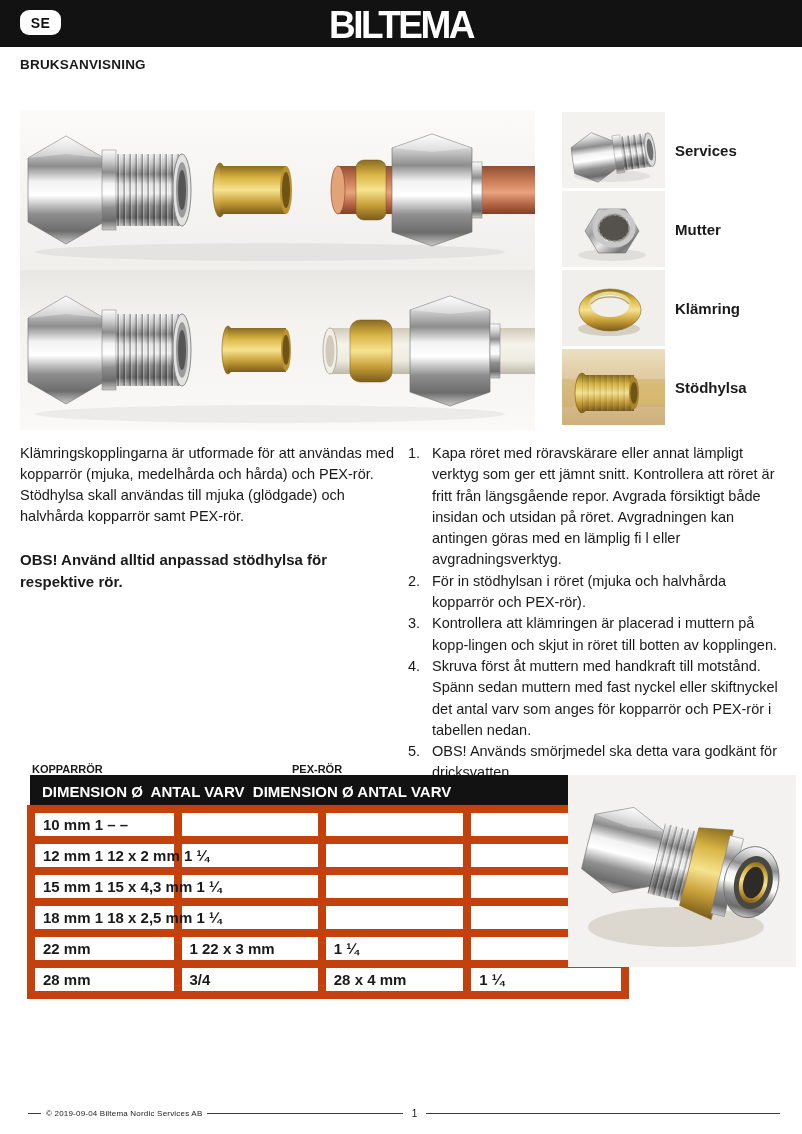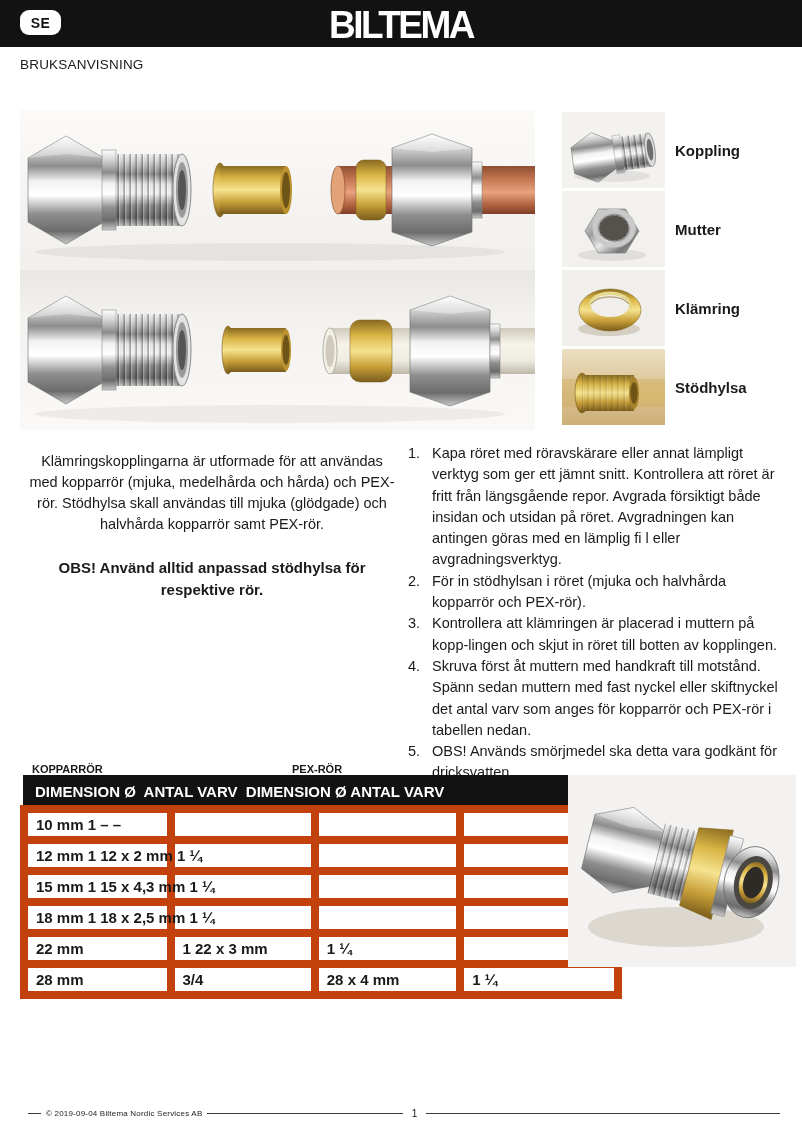--- a/index.html
+++ b/index.html
@@ -13,48 +13,48 @@
     position:absolute;left:20px;top:10px;width:41px;height:25px;background:#ffffff;
     border-radius:9px;display:flex;align-items:center;justify-content:center;
     font-weight:bold;font-size:14px;color:#121212;letter-spacing:.5px;
   }
   .logo{
     position:absolute;left:0;top:2px;width:802px;height:45px;display:flex;align-items:center;justify-content:center;
     color:#ffffff;font-weight:bold;font-size:37px;letter-spacing:-2.5px;transform:scaleY(1.04);
     font-stretch:condensed;
   }
   
-  .doc-type{position:absolute;left:20px;top:57px;font-size:13.5px;font-weight:normal;letter-spacing:.2px;margin:0;text-align:center;}
+  .doc-type{position:absolute;left:20px;top:57px;font-size:13.5px;font-weight:bold;letter-spacing:.2px;margin:0;text-align:center;}
   .title{position:absolute;left:20px;top:85px;font-size:14px;font-weight:bold;letter-spacing:.2px;margin:0;}
   
   .main-photos{position:absolute;left:20px;top:110px;width:515px;height:320px;}
   .main-photos svg{display:block;}
   .legend{position:absolute;left:562px;top:112px;width:230px;}
   .legend-item{position:relative;height:76px;margin-bottom:3px;}
   .legend-item svg{position:absolute;left:0;top:0;}
   .legend-label{
     position:absolute;left:113px;top:50%;transform:translateY(-50%);
     font-weight:bold;font-size:15px;white-space:nowrap;
   }
   
   .left-col{position:absolute;left:20px;top:443px;width:384px;font-size:14.5px;line-height:21px;}
   .left-col h3{margin:0 0 1px 0;font-size:15px;line-height:21.5px;font-weight:bold;}
-  .left-col p{margin:8px;text-align:center;}
+  .left-col p{margin:0;}
   .left-col .note{margin-top:22px;font-weight:bold;font-size:15px;line-height:21.5px;}
   .steps{
     position:absolute;left:408px;top:443px;width:384px;margin:0;padding:0;
     list-style:none;counter-reset:step;font-size:14.5px;line-height:21.3px;
   }
   .steps li{position:relative;padding-left:24px;counter-increment:step;}
   .steps li::before{content:counter(step) ".";position:absolute;left:0;top:0;}
   
   .tbl-label{position:absolute;top:751px;font-size:11px;font-weight:bold;margin:12px;}
   .tbl-label.kop{left:20px;} .tbl-label.pex{left:280px;}
   .dim-table{
-    position:absolute;left:20px;top:775px;border-collapse:collapse;table-layout:fixed;
+    position:absolute;left:27px;top:775px;border-collapse:collapse;table-layout:fixed;
     width:602px;font-size:15px;font-weight:bold;
   }
   .dim-table th{
     background:#121212;color:#ffffff;text-align:left;padding:0 0 0 10px;height:28px;
     font-size:15px;font-weight:bold;white-space:pre;border:2px solid #121212;
   }
   .dim-table td{
     border:8px solid #c2410c;height:23px;padding:0 0 0 8px;vertical-align:middle;
     white-space:nowrap;overflow:visible;
   }
@@ -208,21 +208,21 @@
         <ellipse cx="50" cy="64" rx="38" ry="6" fill="#000000" opacity="0.07"></ellipse>
         <g transform="rotate(-8 50 40)">
           <polygon points="10,30 32,18 54,30 54,56 32,68 10,56" fill="url(#chromeV)" stroke="#6b6b6b" stroke-width="0.5"></polygon>
           <rect x="52" y="24" width="8" height="38" fill="url(#chromeV)" stroke="#7a7a7a" stroke-width="0.4"></rect>
           <rect x="60" y="26" width="28" height="34" fill="url(#chromeV)"></rect>
           <rect x="60" y="26" width="28" height="34" fill="url(#threads)" opacity="0.85"></rect>
           <ellipse cx="88" cy="43" rx="5" ry="17" fill="#dddddd" stroke="#8d8d8d" stroke-width="0.8"></ellipse>
           <ellipse cx="88" cy="43" rx="3" ry="11" fill="#6f6f6f"></ellipse>
         </g>
       </svg>
-      <span class="legend-label">Koppling</span>
+      <span class="legend-label">Services</span>
     </div>
 
     <div class="legend-item">
       <svg width="103" height="76" viewBox="0 0 103 76">
         <rect width="103" height="76" fill="#f2f1ee"></rect>
         <ellipse cx="50" cy="64" rx="34" ry="6" fill="#000000" opacity="0.08"></ellipse>
         <polygon points="77,40 63.5,62 36.5,62 23,40 36.5,18 63.5,18" fill="url(#chromeD)" stroke="#6b6b6b" stroke-width="0.6"></polygon>
         <ellipse cx="52" cy="37" rx="19" ry="17" fill="none" stroke="#c9c9c9" stroke-width="5"></ellipse>
         <ellipse cx="52" cy="37" rx="15" ry="13" fill="#55514d"></ellipse>
         <ellipse cx="52" cy="37" rx="15" ry="13" fill="none" stroke="#8f8b86" stroke-width="1.5" stroke-dasharray="3 2"></ellipse>

